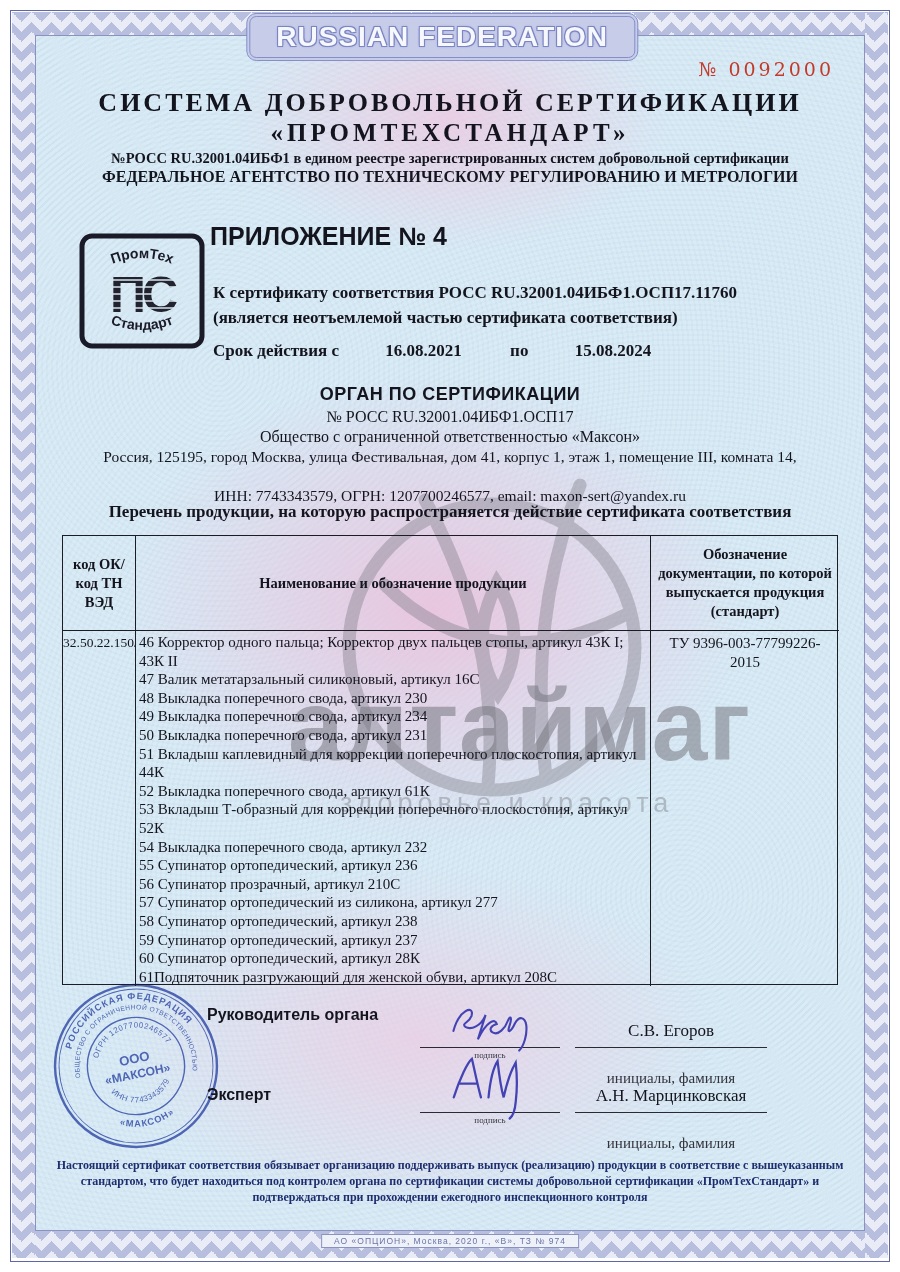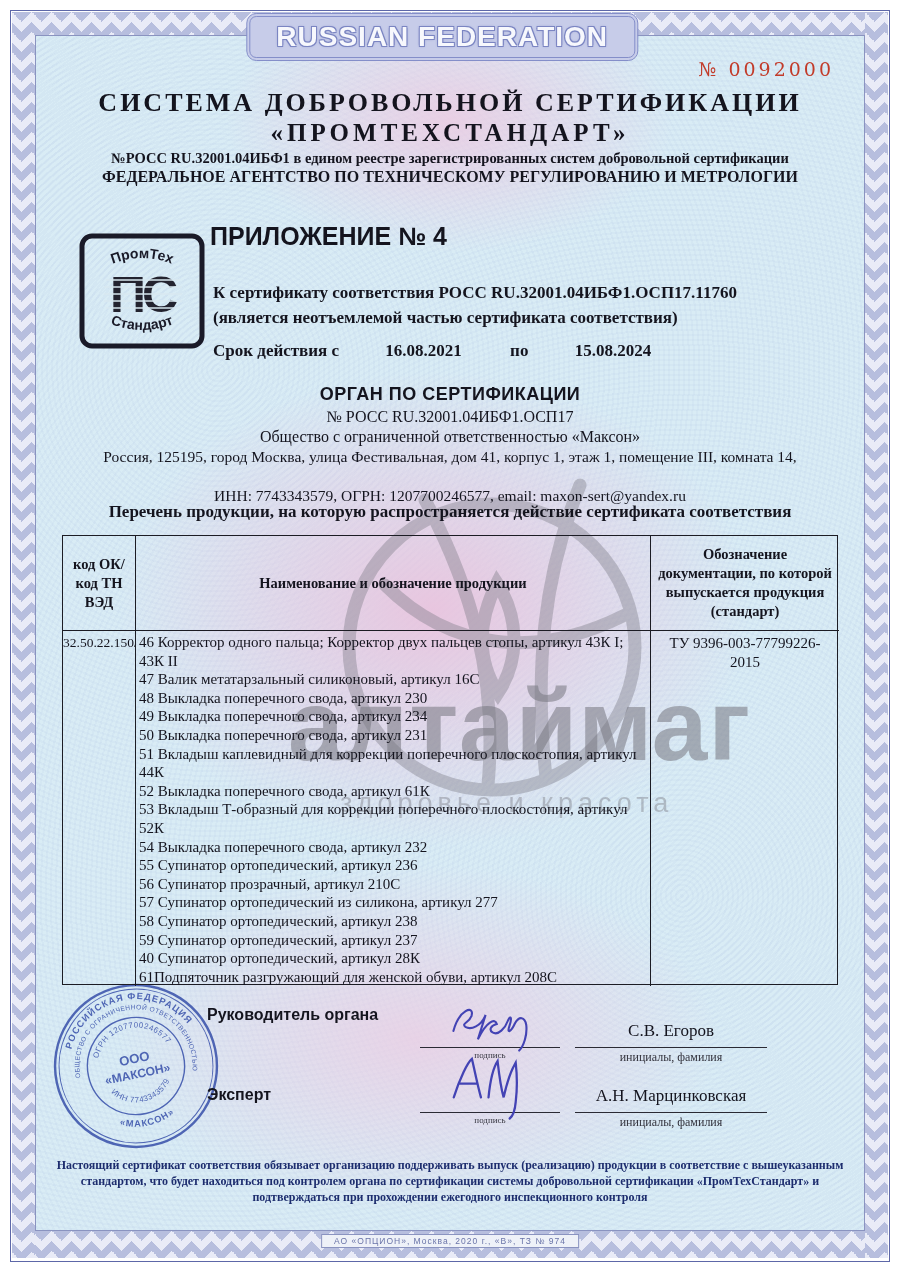--- a/index.html
+++ b/index.html
@@ -75,21 +75,21 @@
     font-size:27px;letter-spacing:5px;color:rgba(118,118,128,.42);text-align:center;}
   
   .sig-role{position:absolute;left:207px;z-index:4;font-family:Liberation Sans, sans-serif;
     font-weight:bold;font-size:16px;}
   .role-head{top:1006px;} .role-expert{top:1086px;}
   .sig-line{position:absolute;border-bottom:1.3px solid #2a2a34;z-index:4;}
   .line-s1{left:420px;top:1047px;width:140px;} .line-n1{left:575px;top:1047px;width:192px;}
   .line-s2{left:420px;top:1112px;width:140px;} .line-n2{left:575px;top:1112px;width:192px;}
   .sig-caption{position:absolute;z-index:4;font-size:9px;color:#33333d;text-align:center;width:140px;}
   .cap-s1{left:420px;top:1050px;} .cap-s2{left:420px;top:1115px;}
-  .name-caption{position:absolute;z-index:4;font-size:12px;color:#33333d;text-align:center;width:192px;}
+  .name-caption{position:absolute;z-index:4;font-size:15px;color:#33333d;text-align:center;width:192px;margin-top:20px;}
   .cap-n1{left:575px;top:1050px;} .cap-n2{left:575px;top:1115px;}
   .sig-name{position:absolute;z-index:4;font-size:17px;text-align:center;width:192px;left:575px;}
   .name-1{top:1021px;} .name-2{top:1086px;}
   .autograph{position:absolute;z-index:5;}
   .auto-1{left:428px;top:996px;} .auto-2{left:432px;top:1052px;}
   .stamp{position:absolute;left:50px;top:980px;z-index:3;transform:rotate(-12deg);opacity:.88;}
   
   .disclaimer{position:absolute;left:44px;right:44px;top:1157px;z-index:4;text-align:center;
     font-size:12px;font-weight:bold;line-height:16px;color:#1d2d6e;}
   .print-info{position:absolute;left:50%;top:1234px;transform:translateX(-50%);z-index:4;
@@ -179,21 +179,21 @@
         <div class="prod-line">50 Выкладка поперечного свода, артикул 231</div>
         <div class="prod-line">51 Вкладыш каплевидный для коррекции поперечного плоскостопия, артикул 44К</div>
         <div class="prod-line">52 Выкладка поперечного свода, артикул 61К</div>
         <div class="prod-line">53 Вкладыш Т-образный для коррекции поперечного плоскостопия, артикул 52К</div>
         <div class="prod-line">54 Выкладка поперечного свода, артикул 232</div>
         <div class="prod-line">55 Супинатор ортопедический, артикул 236</div>
         <div class="prod-line">56 Супинатор прозрачный, артикул 210С</div>
         <div class="prod-line">57 Супинатор ортопедический из силикона, артикул 277</div>
         <div class="prod-line">58 Супинатор ортопедический, артикул 238</div>
         <div class="prod-line">59 Супинатор ортопедический, артикул 237</div>
-        <div class="prod-line">40 Супинатор ортопедический, артикул 28К</div>
+        <div class="prod-line">60 Супинатор ортопедический, артикул 28К</div>
         <div class="prod-line">61Подпяточник разгружающий для женской обуви, артикул 208С</div>
       </div>
     <div class="cell td-std last-col last-row">ТУ 9396-003-77799226-2015</div>
   </div>
 
   <div class="sig-role role-head">Руководитель органа</div>
   <div class="sig-role role-expert">Эксперт</div>
 
   <svg class="autograph auto-1" width="125" height="56" viewBox="0 0 118 80">
     <path d="M 6 50 C 14 20 36 12 32 28 C 29 38 17 39 23 44 C 31 49 46 43 52 27 L 41 62 C 53 36 66 31 68 40 C 60 42 56 48 62 52 C 70 57 80 46 84 35 C 88 26 90 32 86 43 C 82 54 88 52 94 39 C 100 28 108 30 110 41 C 112 56 106 72 100 78" fill="none" stroke="#4343b4" stroke-width="3" stroke-linecap="round"></path>

